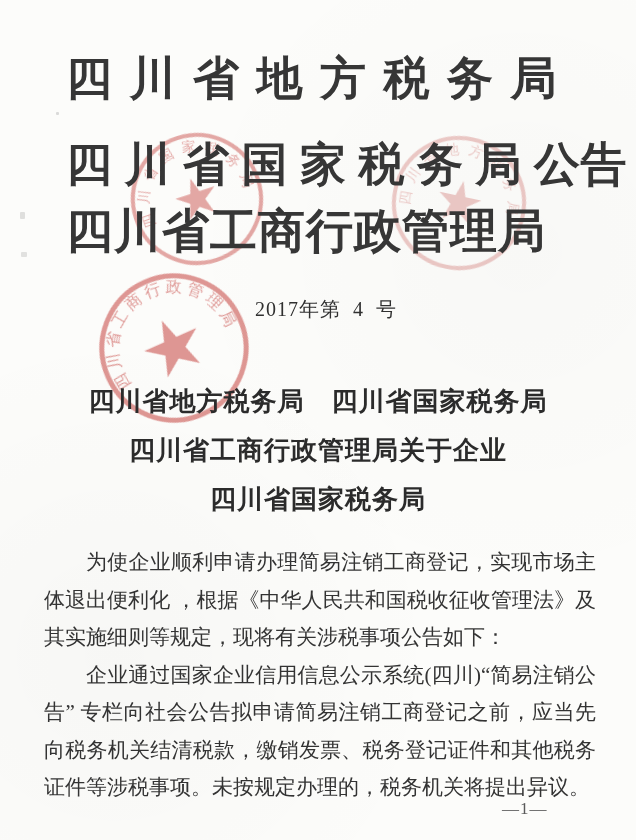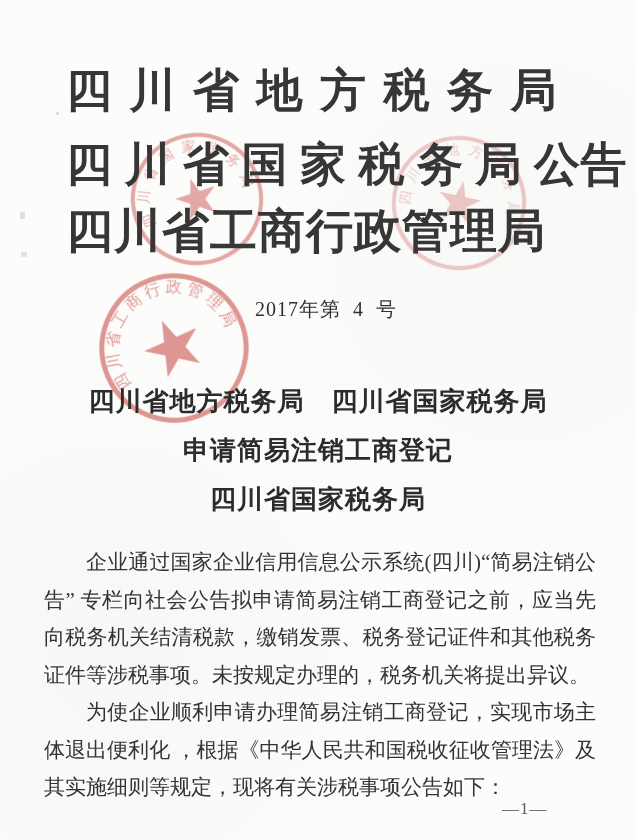--- a/index.html
+++ b/index.html
@@ -14,21 +14,21 @@
       radial-gradient(circle at 18% 78%, rgba(0,0,0,0.018), transparent 40%),
       radial-gradient(circle at 82% 30%, rgba(0,0,0,0.014), transparent 45%),
       #fcfcfa;
     color:#2f2f2f;
   }
   
   .hline{
     position:absolute;left:66px;margin:0;
     font-weight:700;color:#363636;line-height:1;white-space:pre;
   }
-  .hl1{top:68px;font-size:46px;letter-spacing:3px;}
+  .hl1{top:56px;font-size:46px;letter-spacing:3px;}
   .hl2{top:142px;font-size:46px;letter-spacing:0.5px;text-align:right;}
   .hl3{top:208px;font-size:47px;letter-spacing:1px;}
   
   .doc-number{
     position:absolute;top:296px;left:0;width:100%;
     text-align:center;padding-left:16px;box-sizing:border-box;
     font-size:20px;letter-spacing:1px;color:#303030;white-space:pre;
   }
   
   .title-block{
@@ -106,27 +106,27 @@
   </div>
 
   <h1 class="hline hl1">四 川 省 地 方 税 务 局</h1>
   <h1 class="hline hl2">四 川 省 国 家 税 务 局 公告</h1>
   <h1 class="hline hl3">四川省工商行政管理局</h1>
 
   <div class="doc-number">2017年第  4  号</div>
 
   <div class="title-block">
     <div>四川省地方税务局　四川省国家税务局</div>
-    <div>申请简易注销工商登记</div>
+    <div>四川省工商行政管理局关于企业</div>
     <div>四川省国家税务局</div>
   </div>
 
   <div class="body-text">
+    <p>为使企业顺利申请办理简易注销工商登记，实现市场主体退出便利化 ，根据《中华人民共和国税收征收管理法》及其实施细则等规定，现将有关涉税事项公告如下：</p>
     <p>企业通过国家企业信用信息公示系统(四川)“简易注销公告” 专栏向社会公告拟申请简易注销工商登记之前，应当先向税务机关结清税款，缴销发票、税务登记证件和其他税务证件等涉税事项。未按规定办理的，税务机关将提出异议。</p>
-    <p>为使企业顺利申请办理简易注销工商登记，实现市场主体退出便利化 ，根据《中华人民共和国税收征收管理法》及其实施细则等规定，现将有关涉税事项公告如下：</p>
   </div>
 
   <div class="page-number">—1—</div>
 
   <div class="speck sp1"></div>
   <div class="speck sp2"></div>
   <div class="speck sp3"></div>
 
 </div>
 

